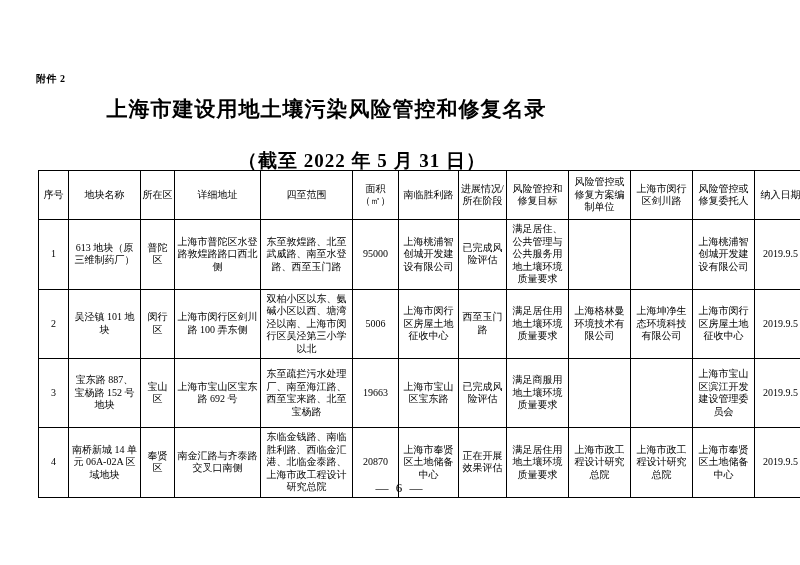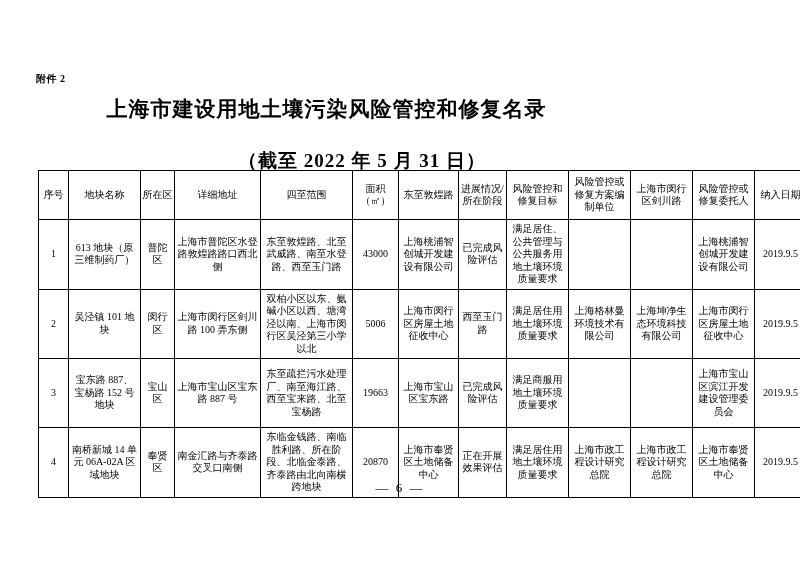--- a/index.html
+++ b/index.html
@@ -133,37 +133,37 @@
         <tr>
           <th>序号</th>
           <th>地块名称</th>
           <th>所在区</th>
           <th>详细地址</th>
           <th>四至范围</th>
           <th>
             <span>面积</span><br>
             <span>（㎡）</span>
           </th>
-          <th>东至敦煌路</th>
+          <th>南临胜利路</th>
           <th>进展情况/所在阶段</th>
           <th>风险管控和修复目标</th>
           <th>风险管控或修复方案编制单位</th>
           <th>上海市闵行区剑川路</th>
           <th>风险管控或修复委托人</th>
           <th>纳入日期</th>
         </tr>
       </thead>
       <tbody>
         <tr>
           <td>1</td>
           <td>613 地块（原三维制药厂）</td>
           <td>普陀区</td>
           <td>上海市普陀区水登路敦煌路路口西北侧</td>
           <td>东至敦煌路、北至武威路、南至水登路、西至玉门路</td>
-          <td>43000</td>
+          <td>95000</td>
           <td>上海桃浦智创城开发建设有限公司</td>
           <td>已完成风险评估</td>
           <td>满足居住、公共管理与公共服务用地土壤环境质量要求</td>
           <td></td>
           <td></td>
           <td>上海桃浦智创城开发建设有限公司</td>
           <td>2019.9.5</td>
         </tr>
         <tr>
           <td>2</td>
@@ -177,37 +177,37 @@
           <td>满足居住用地土壤环境质量要求</td>
           <td>上海格林曼环境技术有限公司</td>
           <td>上海坤净生态环境科技有限公司</td>
           <td>上海市闵行区房屋土地征收中心</td>
           <td>2019.9.5</td>
         </tr>
         <tr>
           <td>3</td>
           <td>宝东路 887、宝杨路 152 号地块</td>
           <td>宝山区</td>
-          <td>上海市宝山区宝东路 887 号</td>
+          <td>上海市宝山区宝东路 692 号</td>
           <td>东至疏拦污水处理厂、南至海江路、西至宝来路、北至宝杨路</td>
           <td>19663</td>
           <td>上海市宝山区宝东路</td>
           <td>已完成风险评估</td>
           <td>满足商服用地土壤环境质量要求</td>
           <td></td>
           <td></td>
           <td>上海市宝山区滨江开发建设管理委员会</td>
           <td>2019.9.5</td>
         </tr>
         <tr>
           <td>4</td>
           <td>南桥新城 14 单元 06A-02A 区域地块</td>
           <td>奉贤区</td>
           <td>南金汇路与齐泰路交叉口南侧</td>
-          <td>东临金钱路、南临胜利路、所在阶段、北临金泰路、齐泰路由北向南横跨地块</td>
+          <td>东临金钱路、南临胜利路、西临金汇港、北临金泰路、上海市政工程设计研究总院</td>
           <td>20870</td>
           <td>上海市奉贤区土地储备中心</td>
           <td>正在开展效果评估</td>
           <td>满足居住用地土壤环境质量要求</td>
           <td>上海市政工程设计研究总院</td>
           <td>上海市政工程设计研究总院</td>
           <td>上海市奉贤区土地储备中心</td>
           <td>2019.9.5</td>
         </tr>
       </tbody>

